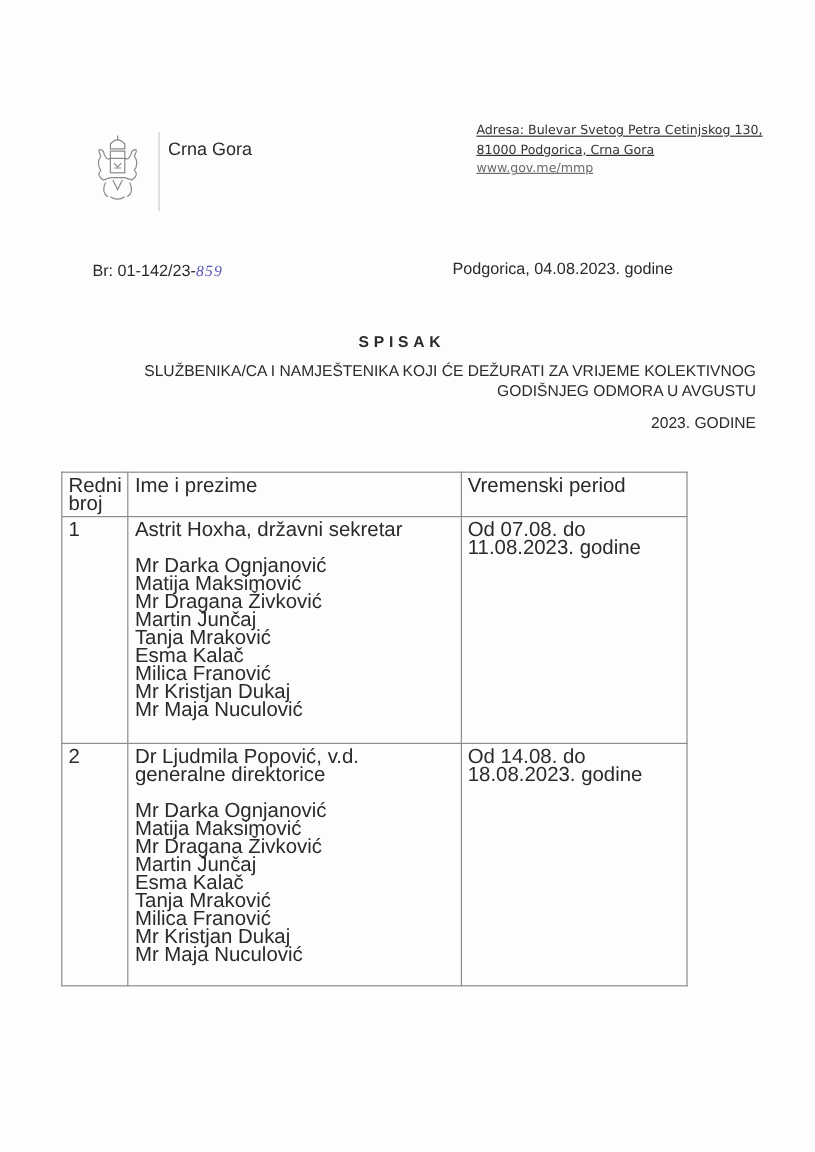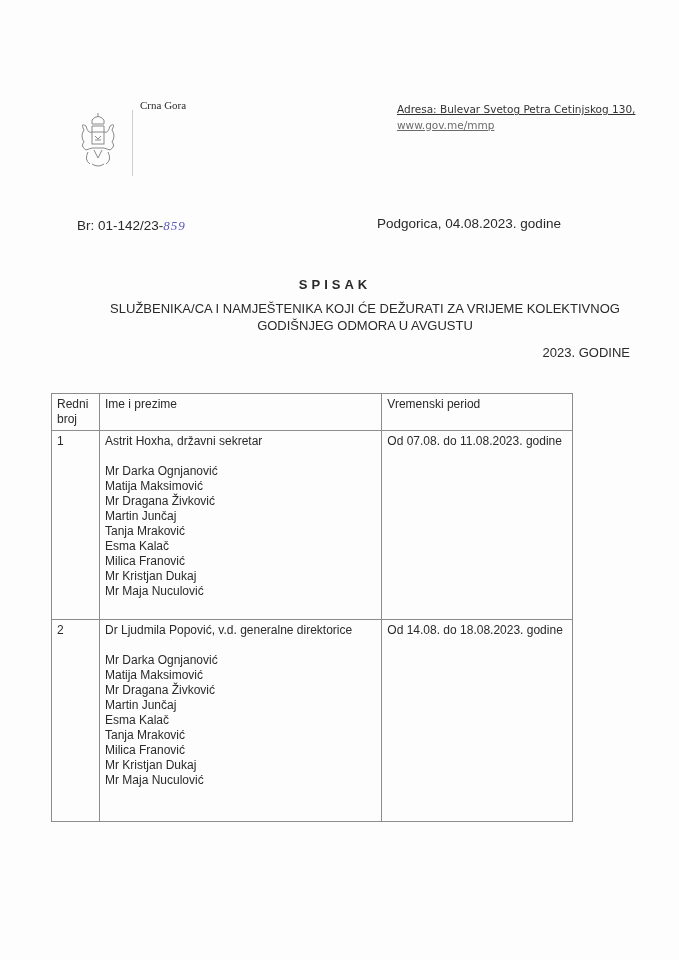--- a/index.html
+++ b/index.html
@@ -28,25 +28,24 @@
       width: 44px; height: 58px;
     }
     .header-divider {
       position: absolute;
       left: 132px; top: 110px;
       width: 1px; height: 66px;
       background: #cfcfcf;
     }
     .org {
       position: absolute;
-      left: 140px; top: 96px;
-      font-size: 11px;
+      left: 140px; top: 116px;
+      font-size: 15px;
       line-height: 18px;
       color: #2b2b2b;
-      font-family: Liberation Serif, serif;
     }
     .org div { white-space: nowrap; }
     .address {
       position: absolute;
       left: 397px; top: 102px;
       font-family: "DejaVu Sans", sans-serif;
       font-size: 10.5px;
       line-height: 15.5px;
       color: #333;
     }
@@ -82,39 +81,39 @@
       font-weight: bold;
       font-size: 13px;
       letter-spacing: 4px;
       padding-left: 10px;
       box-sizing: border-box;
     }
     .subtitle {
       position: absolute;
       left: 100px; width: 530px;
       top: 300px;
-      text-align: center;
+      text-align: right;
       font-size: 13px;
       line-height: 17px;
     }
     .year {
       position: absolute;
       left: 100px; width: 530px;
       top: 345px;
       text-align: right;
       font-size: 13px;
     }
 
     
     table.roster {
       position: absolute;
       left: 51px; top: 393px;
       width: 522px;
       border-collapse: collapse;
-      font-size: 12px;
+      font-size: 17px;
       line-height: 15px;
     }
     table.roster td, table.roster th {
       border: 1px solid #8c8c8c;
       vertical-align: top;
       text-align: left;
       font-weight: normal;
       padding: 3px 5px 2px 5px;
     }
     .col-no { width: 37px; }
@@ -146,20 +145,21 @@
     </g>
   </svg>
   <div class="header-divider"></div>
 
   <div class="org">
     <div>Crna Gora</div>
   </div>
 
   <div class="address">
     <div>Adresa: Bulevar Svetog Petra Cetinjskog 130,</div>
+    <div>81000 Podgorica, Crna Gora</div>
     <div class="web">www.gov.me/mmp</div>
   </div>
 
   <div class="refno">
     <span>Br: 01-142/23-</span><span class="handwritten">859</span>
   </div>
 
   <div class="place-date">Podgorica, 04.08.2023. godine</div>
 
   <div class="title">SPISAK</div>

